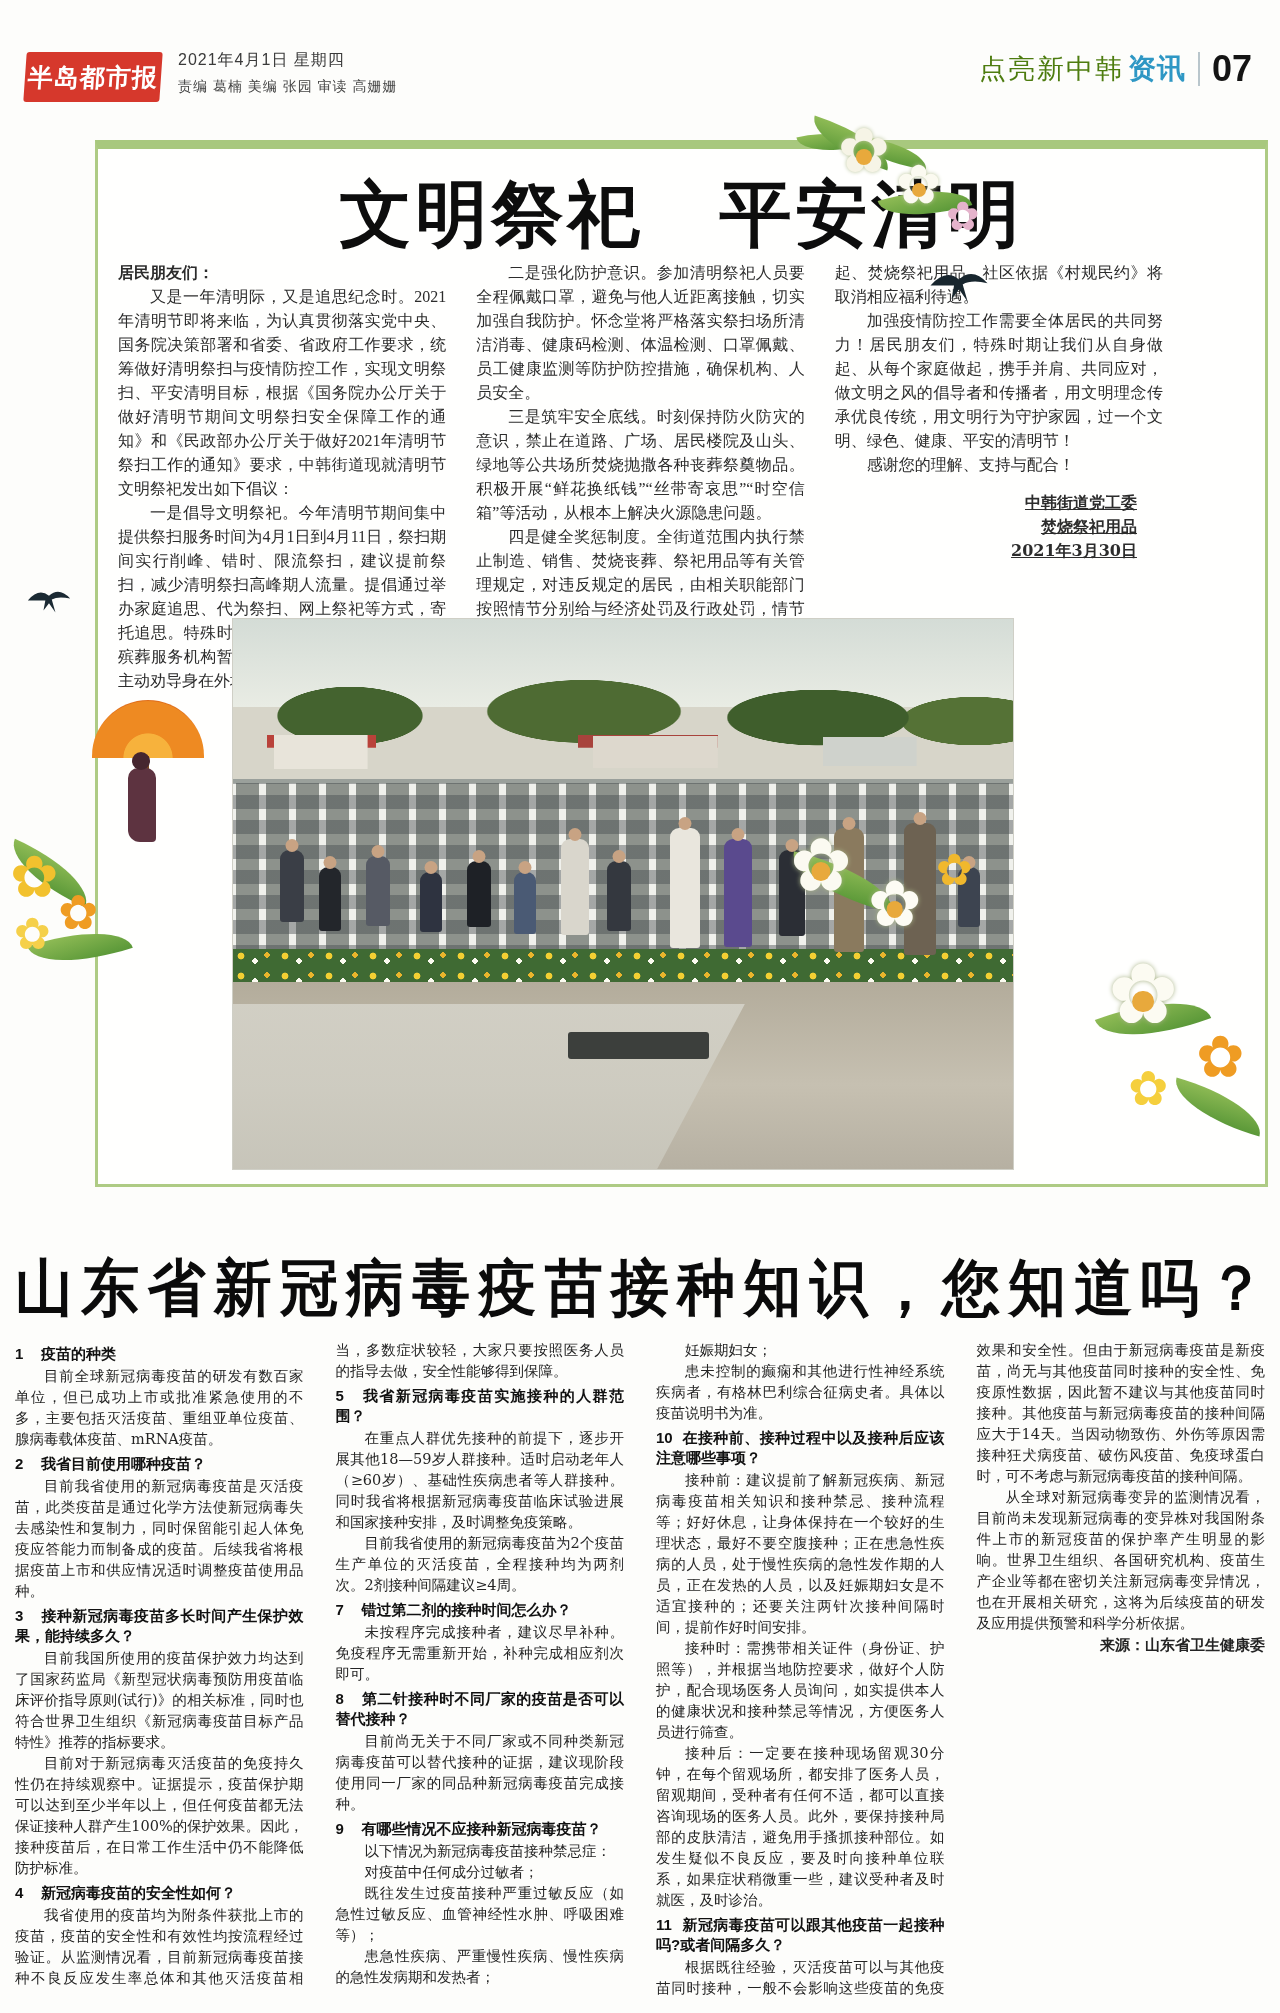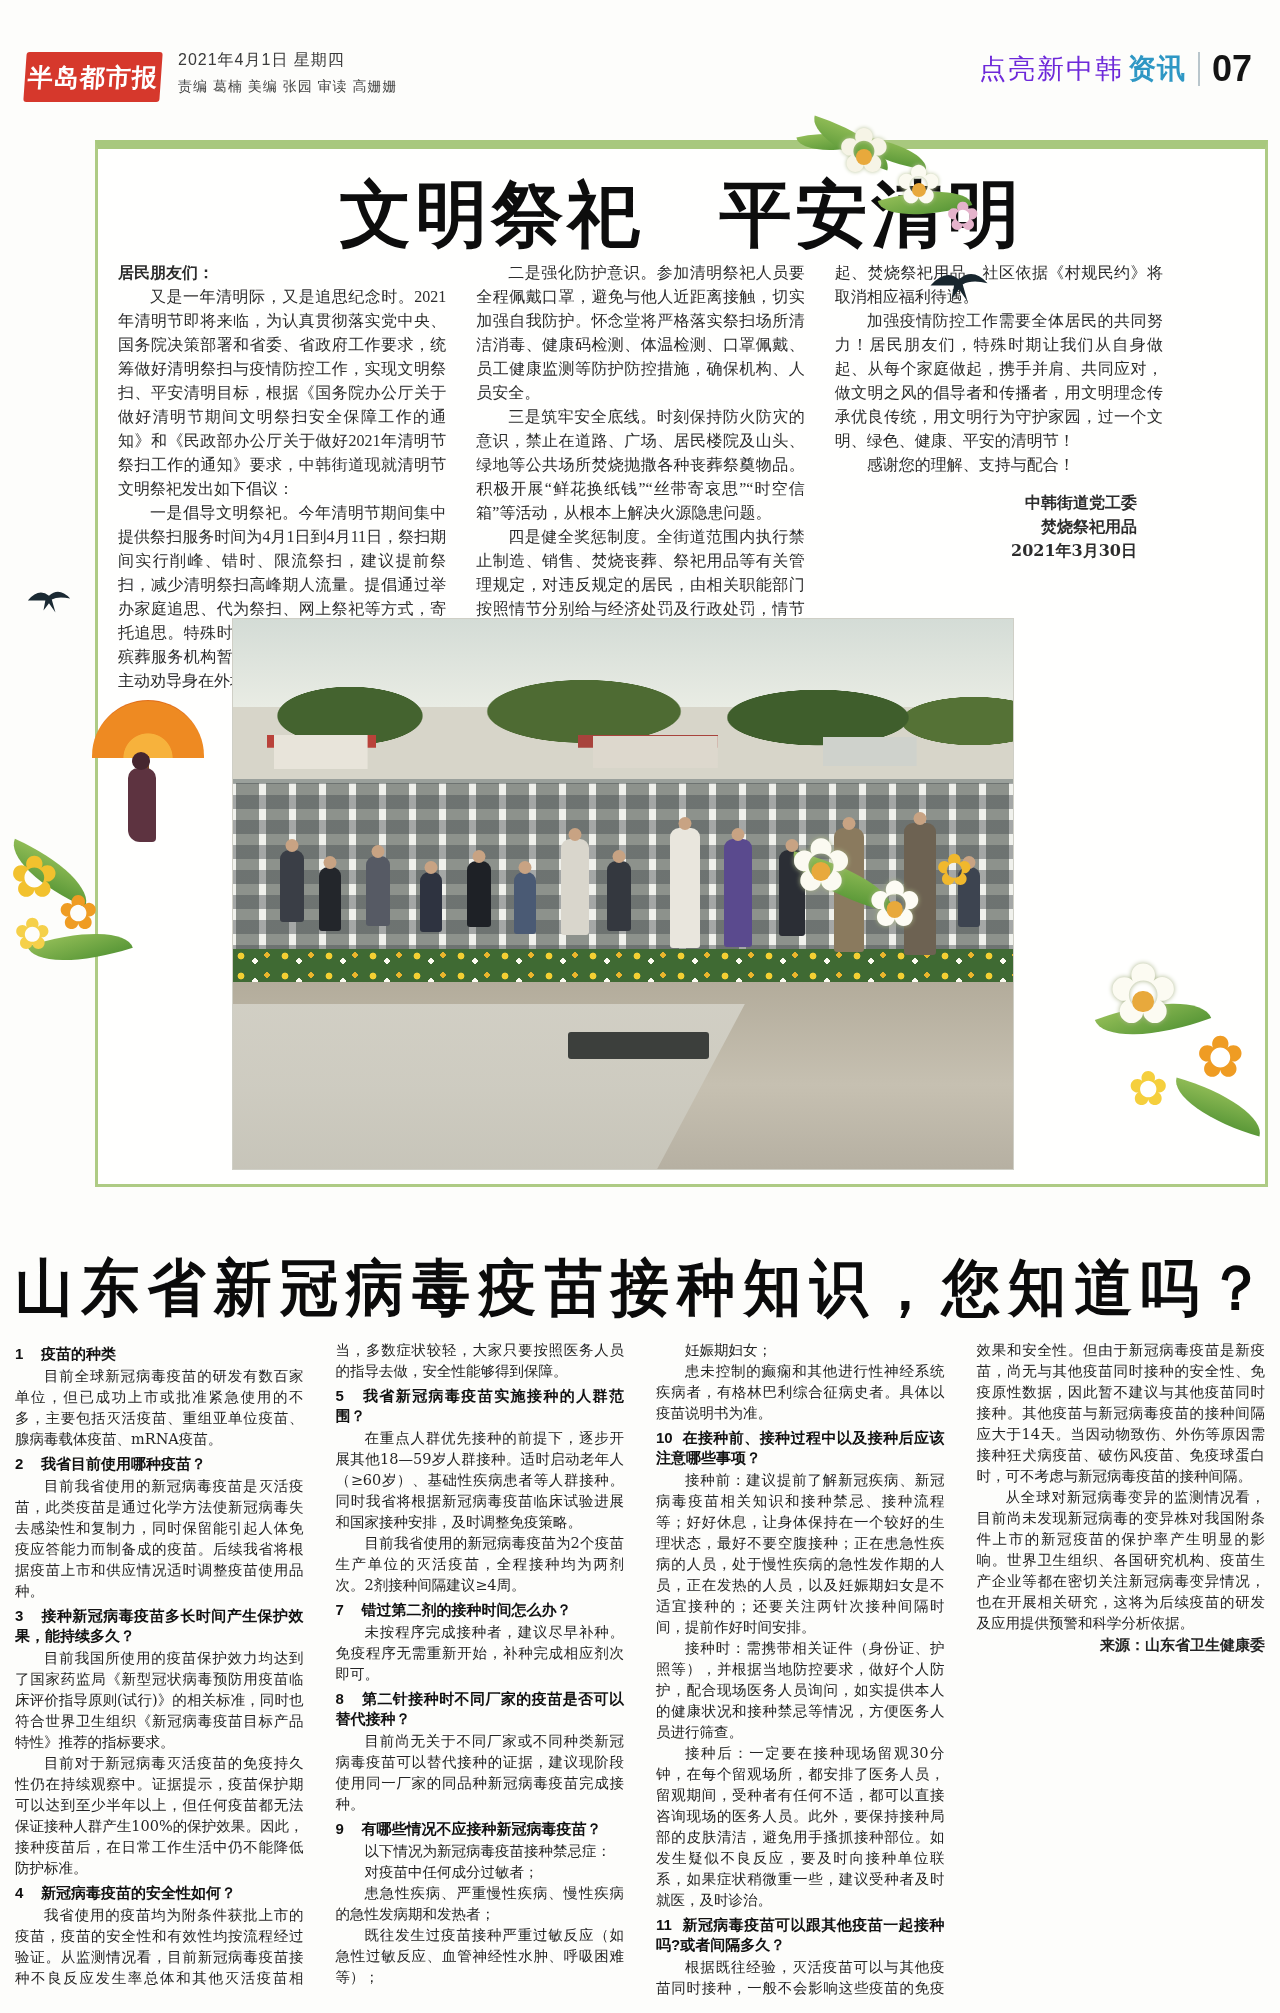--- a/index.html
+++ b/index.html
@@ -14,21 +14,21 @@
     position:absolute;left:25px;top:52px;width:136px;height:50px;
     background:#d6382c;border-radius:3px;color:#fff;
     font-family:"DejaVu Serif",serif;font-weight:bold;font-size:25px;
     display:flex;align-items:center;justify-content:center;
     letter-spacing:1px;transform:skewX(-4deg);
   }
   .date-block{position:absolute;left:178px;top:50px;color:#3a3a3a;}
   .date-line{font-size:16px;letter-spacing:1px;}
   .staff-line{font-size:14px;margin-top:7px;letter-spacing:1px;color:#444;}
   .section-block{position:absolute;right:28px;top:48px;display:flex;align-items:center;gap:12px;}
-  .section-light{font-size:27px;color:#6d28d9;letter-spacing:2px;}
+  .section-light{font-size:27px;color:#4d7c0f;letter-spacing:2px;}
   .section-bold{font-size:28px;color:#2e97c4;font-weight:900;letter-spacing:1px;}
   .section-rule{width:2px;height:34px;background:#b9c6cc;}
   .page-num{font-size:36px;font-weight:bold;color:#141414;}
   
   .notice-frame{
     position:absolute;left:95px;top:140px;width:1167px;height:1035px;
     border:3px solid #aecb84;border-top:9px solid #a8c87e;background:#fffffe;
   }
   .notice-title{
     position:absolute;left:0;top:18px;width:100%;text-align:center;
@@ -37,21 +37,21 @@
   }
   .notice-body{
     position:absolute;left:20px;top:112px;width:1045px;height:452px;
     column-count:3;column-gap:30px;column-fill:auto;overflow:hidden;
     font-family:"DejaVu Serif",serif;font-size:16px;line-height:24px;
     color:#2c2c2c;text-align:justify;
   }
   .notice-body p{margin:0;text-indent:2em;font-family:Liberation Serif, serif;}
   .notice-body p.salutation{text-indent:0;font-weight:bold;}
   .signature{margin-top:14px;text-align:right;font-weight:bold;padding-right:26px;}
-  .signature div{line-height:24px;}
+  .signature div{line-height:24px;text-decoration:underline;}
   
   .photo{
     position:absolute;left:135px;top:470px;width:780px;height:550px;
     overflow:hidden;background:#d7d5c9;box-shadow:0 0 0 1px #cfcfc6;
   }
   .ph-sky{position:absolute;left:0;top:0;width:100%;height:16%;
     background:linear-gradient(#d4dcd6,#e9ece4);}
   .ph-hill{position:absolute;left:0;top:8%;width:100%;height:16%;
     background:
       radial-gradient(ellipse 120px 48px at 15% 60%, #44632f 60%, transparent 61%),
@@ -285,23 +285,23 @@
   <p>目前尚无关于不同厂家或不同种类新冠病毒疫苗可以替代接种的证据，建议现阶段使用同一厂家的同品种新冠病毒疫苗完成接种。</p>
 </div>
 
   <div class="qa-item">
     <h3 class="qa-q"><span class="qa-num">9</span><span class="qa-q-text">有哪些情况不应接种新冠病毒疫苗？</span></h3>
 
   <p>以下情况为新冠病毒疫苗接种禁忌症：</p>
 
   <p>对疫苗中任何成分过敏者；</p>
 
+  <p>既往发生过疫苗接种严重过敏反应（如急性过敏反应、血管神经性水肿、呼吸困难等）；</p>
+
   <p>患急性疾病、严重慢性疾病、慢性疾病的急性发病期和发热者；</p>
-
-  <p>既往发生过疫苗接种严重过敏反应（如急性过敏反应、血管神经性水肿、呼吸困难等）；</p>
 
   <p>妊娠期妇女；</p>
 
   <p>患未控制的癫痫和其他进行性神经系统疾病者，有格林巴利综合征病史者。具体以疫苗说明书为准。</p>
 </div>
 
   <div class="qa-item">
     <h3 class="qa-q"><span class="qa-num">10</span><span class="qa-q-text">在接种前、接种过程中以及接种后应该注意哪些事项？</span></h3>
 
   <p>接种前：建议提前了解新冠疾病、新冠病毒疫苗相关知识和接种禁忌、接种流程等；好好休息，让身体保持在一个较好的生理状态，最好不要空腹接种；正在患急性疾病的人员，处于慢性疾病的急性发作期的人员，正在发热的人员，以及妊娠期妇女是不适宜接种的；还要关注两针次接种间隔时间，提前作好时间安排。</p>

